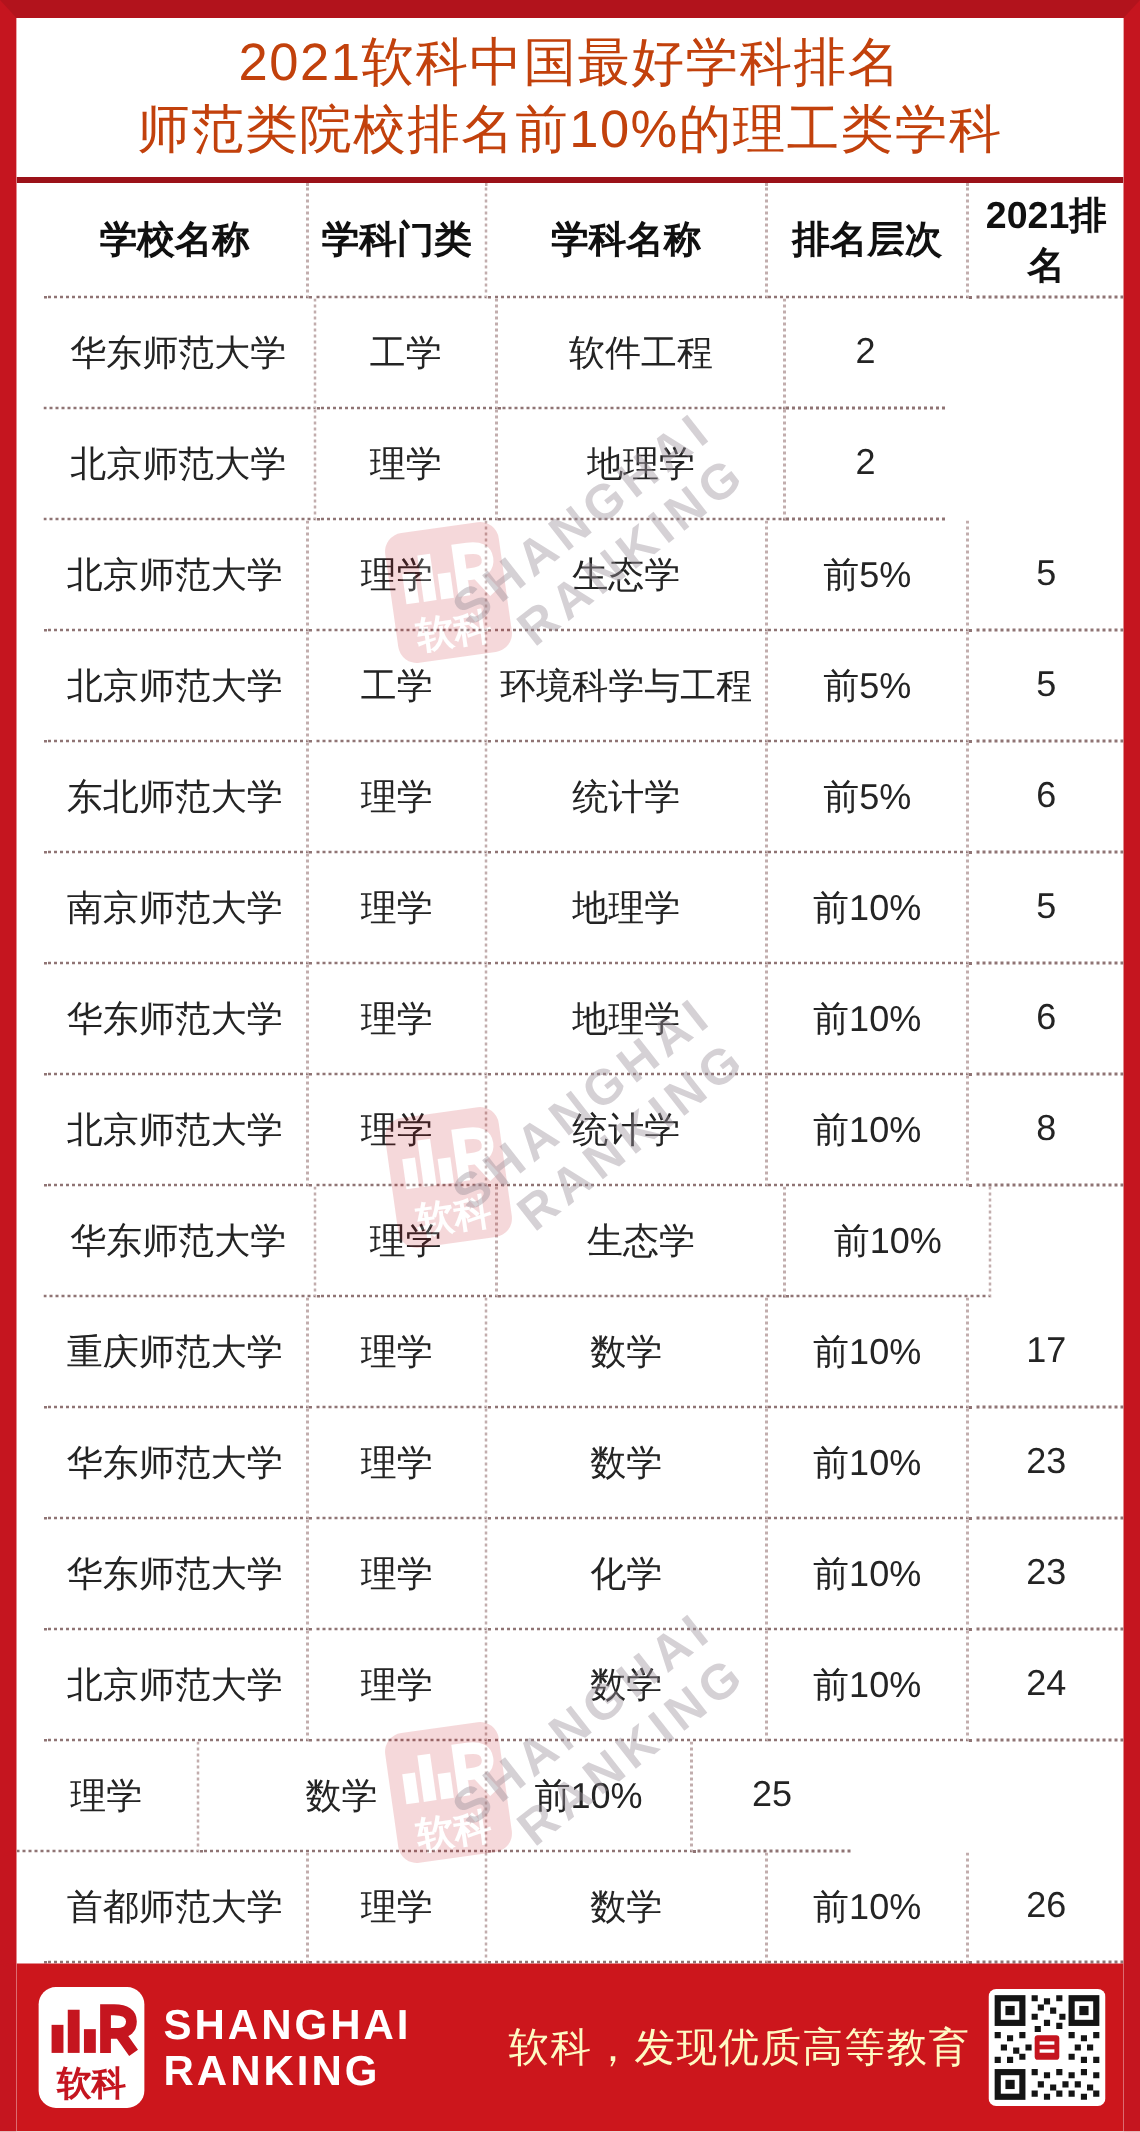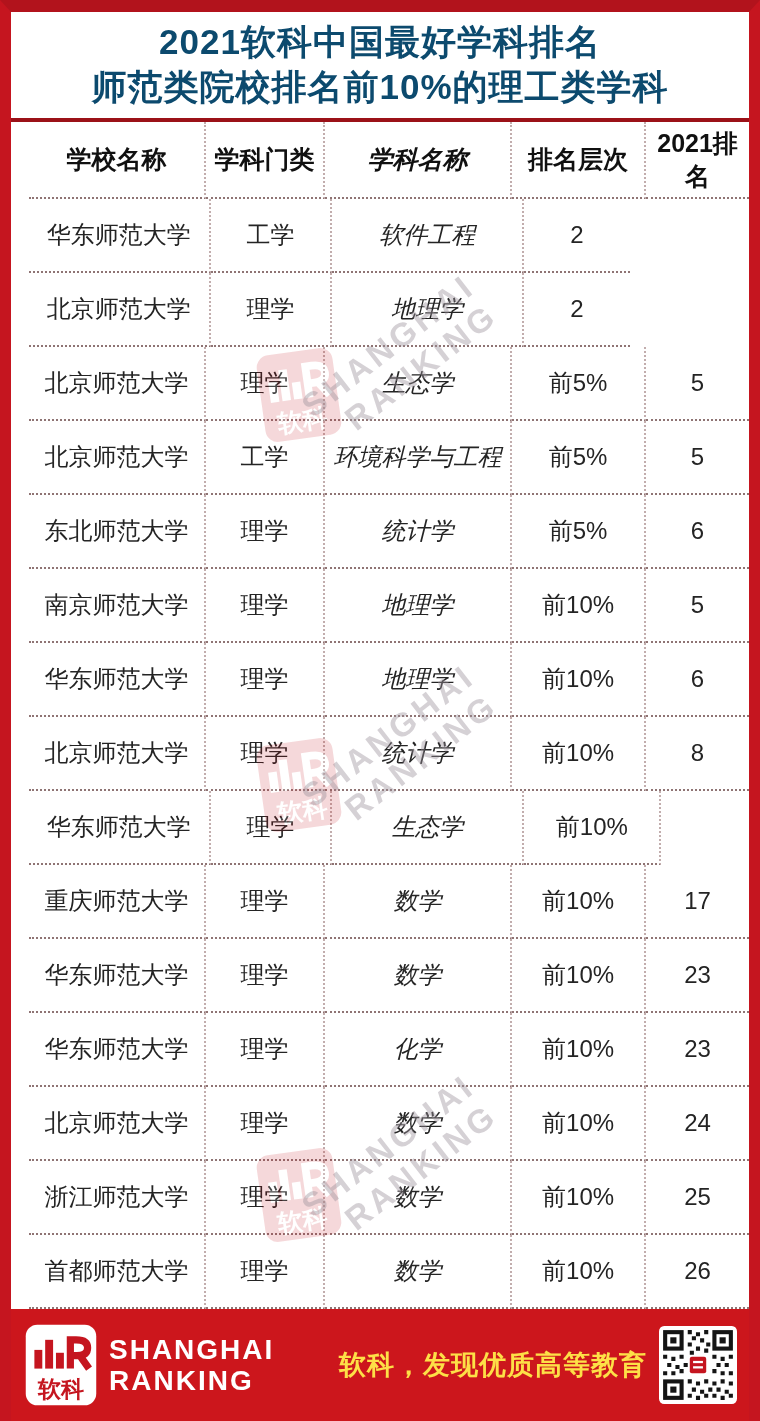--- a/index.html
+++ b/index.html
@@ -10,34 +10,34 @@
     border-left:11px solid #c5151f;
     border-right:11px solid #c5151f;
     font-family:"Liberation Sans", sans-serif;
   }
   
   .title-section{
     height:106px;background:#fff;border-bottom:4px solid #9b1118;
     display:flex;flex-direction:column;justify-content:center;align-items:center;
   }
   .title-line{
-    color:#0c4a6e;font-weight:bold;font-size:35px;line-height:1.28;letter-spacing:1px;
+    color:#c2410c;font-weight:normal;font-size:35px;line-height:1.28;letter-spacing:1px;
     white-space:nowrap;
   }
   
   .rank-table{position:relative;z-index:2;}
   .row{display:flex;height:74px;}
   .row.header{height:77px;}
   .cell{
     display:flex;align-items:center;justify-content:center;
     box-sizing:border-box;font-size:24px;color:#242424;
     border-bottom:2px dotted #8f7474;text-align:center;
   }
   .row.header .cell{font-weight:bold;font-size:25px;color:#101010;}
-  .c0{width:24.6%;margin-left:18px;} .c1{width:16.5%;text-align:right;} .c2{width:26%;font-style:italic;} .c3{width:18.6%;} .c4{width:14.3%;}
+  .c0{width:24.6%;margin-left:18px;} .c1{width:16.5%;text-align:right;} .c2{width:26%;} .c3{width:18.6%;} .c4{width:14.3%;}
   .c0,.c1,.c2,.c3{border-right:2px dotted #c2adad;}
   
   .wm{position:absolute;left:235px;width:290px;height:215px;pointer-events:none;z-index:3;}
   .wm-1{top:268px;} .wm-2{top:658px;} .wm-3{top:1068px;}
   .wm-logo{
     position:absolute;left:14px;top:70px;width:78px;height:90px;
     opacity:0.16;transform:rotate(-8deg);
     --logo-bg:#c5151f; --logo-fg:#ffffff;
   }
   .wm-text{
@@ -46,21 +46,21 @@
     color:rgba(156,146,156,0.42);white-space:nowrap;
   }
   .wm-text .l2{display:block;margin-left:26px;}
   
   .footer{
     position:absolute;left:0;right:0;bottom:0;height:112px;background:#cc161c;
     display:flex;align-items:center;box-sizing:border-box;padding:0 12px 0 8px;z-index:4;
   }
   .brand-logo-svg{width:72px;height:82px;flex:0 0 auto;margin-left:6px;}
   .brand-text{color:#fff;font-weight:bold;font-size:28px;line-height:1.12;letter-spacing:2px;margin-left:12px;}
-  .slogan{color:#fde047;font-weight:bold;font-size:27px;letter-spacing:1px;margin-left:auto;margin-right:12px;white-space:nowrap;}
+  .slogan{color:#fef9c3;font-weight:normal;font-size:27px;letter-spacing:1px;margin-left:auto;margin-right:12px;white-space:nowrap;}
   .qr-svg{width:78px;height:78px;flex:0 0 auto;}
   .hidden-defs{position:absolute;width:0;height:0;overflow:hidden;}
 </style>
 </head>
 <body>
 
 <svg class="hidden-defs" aria-hidden="true">
   <symbol id="rk-logo" viewBox="0 0 100 114">
     <rect x="1" y="1" width="98" height="112" rx="16" fill="var(--logo-bg,#ffffff)"></rect>
     <rect x="13" y="36" width="11" height="26" fill="var(--logo-fg,#c5151f)"></rect>
@@ -169,21 +169,20 @@
           <div class="cell c4">23</div>
         </div>
         <div class="row">
           <div class="cell c0">北京师范大学</div>
           <div class="cell c1">理学</div>
           <div class="cell c2">数学</div>
           <div class="cell c3">前10%</div>
           <div class="cell c4">24</div>
         </div>
         <div class="row">
-          <div class="cell c0">浙江师范大学</div>
           <div class="cell c1">理学</div>
           <div class="cell c2">数学</div>
           <div class="cell c3">前10%</div>
           <div class="cell c4">25</div>
         </div>
         <div class="row">
           <div class="cell c0">首都师范大学</div>
           <div class="cell c1">理学</div>
           <div class="cell c2">数学</div>
           <div class="cell c3">前10%</div>

